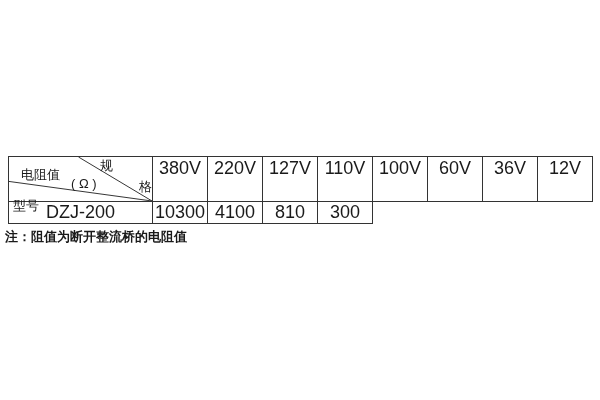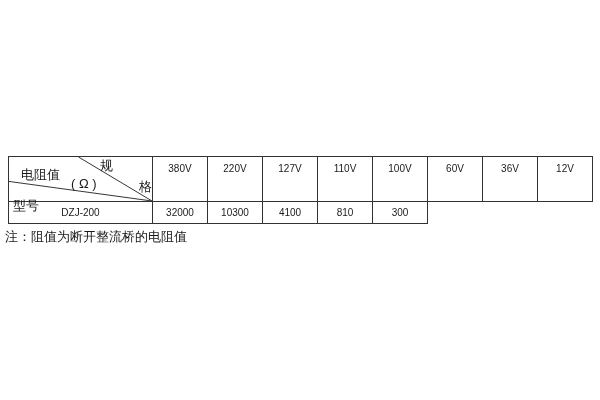--- a/index.html
+++ b/index.html
@@ -21,21 +21,21 @@
     grid-template-rows: 45px 22px;
     border-top: 1px solid #333333;
     border-left: 1px solid #333333;
     background: #ffffff;
   }
   .cell {
     border-right: 1px solid #333333;
     border-bottom: 1px solid #333333;
     display: flex;
     justify-content: center;
-    font-size: 10px;
+    font-size: 18px;
     line-height: 15px;
     box-sizing: border-box;
   }
   .head-cell { align-items: flex-start; padding-top: 4px; }
   .data-cell { align-items: center; }
 
   .corner-cell {
     position: relative;
     border-right: 1px solid #333333;
     border-bottom: 1px solid #333333;
@@ -50,20 +50,21 @@
   .lbl-resistance  { left: 12px;  top: 11px; }
   .lbl-unit        { left: 62px;  top: 20px; }
   .lbl-model       { left: 4px;   top: 42px; }
 
   .note {
     position: absolute;
     left: 5px; top: 229px;
     font-size: 13px;
     line-height: 15px;
     white-space: nowrap;
+    font-weight: bold;
   }
 </style>
 </head>
 <body>
 
 <div class="canvas">
 
   <div class="spec-table">
 
     <div class="corner-cell">
@@ -81,21 +82,20 @@
     <div class="cell head-cell">380V</div>
     <div class="cell head-cell">220V</div>
     <div class="cell head-cell">127V</div>
     <div class="cell head-cell">110V</div>
     <div class="cell head-cell">100V</div>
     <div class="cell head-cell">60V</div>
     <div class="cell head-cell">36V</div>
     <div class="cell head-cell">12V</div>
 
     <div class="cell data-cell">DZJ-200</div>
-    <div class="cell data-cell">32000</div>
     <div class="cell data-cell">10300</div>
     <div class="cell data-cell">4100</div>
     <div class="cell data-cell">810</div>
     <div class="cell data-cell">300</div>
 
   </div>
 
   <div class="note">注：阻值为断开整流桥的电阻值</div>
 
 </div>

